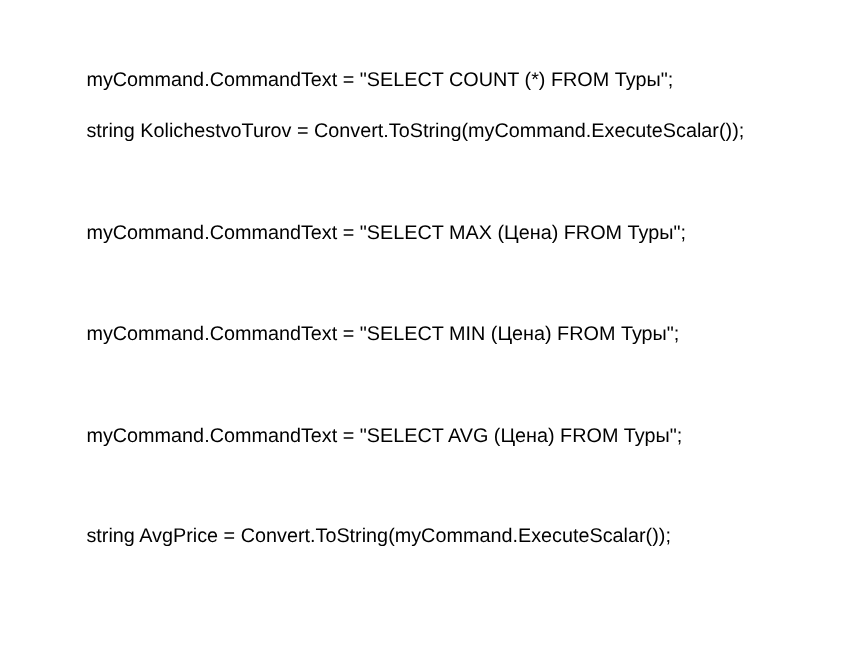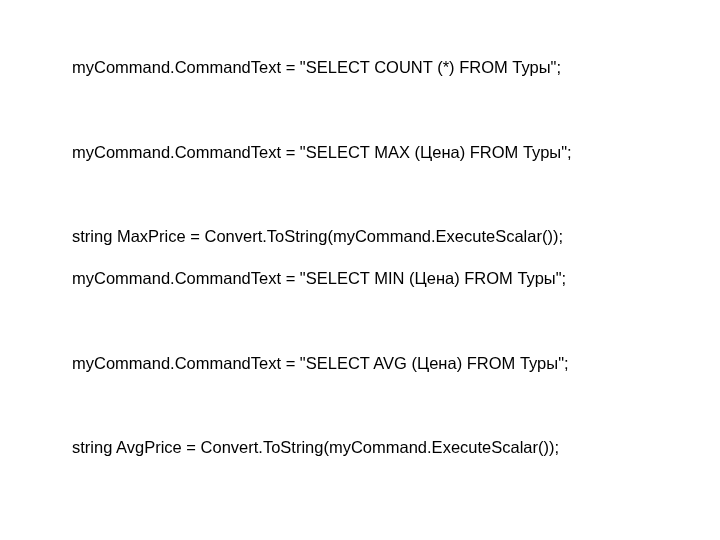--- a/index.html
+++ b/index.html
@@ -18,24 +18,24 @@
       word-wrap: break-word;
     }
     .line { display: block; }
     .blank { display: block; height: 1.28em; }
   </style>
 </head>
 <body>
 
 <div class="code-block">
 <span class="line">myCommand.CommandText = "SELECT COUNT (*) FROM Туры";</span>
+<span class="line">string KolichestvoTurov = Convert.ToString(myCommand.ExecuteScalar());</span>
 <span class="blank"></span>
 <span class="line">myCommand.CommandText = "SELECT MAX (Цена) FROM Туры";</span>
 <span class="blank"></span>
-<span class="line">string MaxPrice = Convert.ToString(myCommand.ExecuteScalar());</span>
 <span class="line">myCommand.CommandText = "SELECT MIN (Цена) FROM Туры";</span>
 <span class="blank"></span>
 <span class="line">myCommand.CommandText = "SELECT AVG (Цена) FROM Туры";</span>
 <span class="blank"></span>
 <span class="line">string AvgPrice = Convert.ToString(myCommand.ExecuteScalar());</span>
 
 
 
 </div>
 

